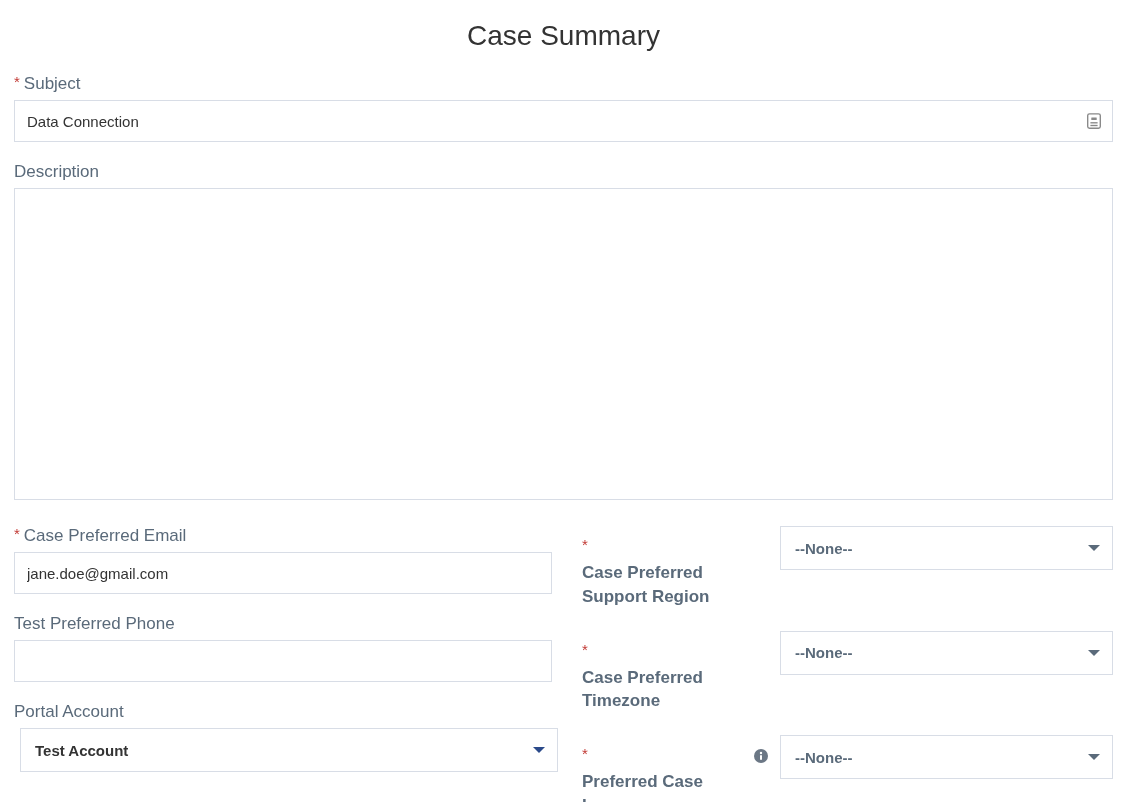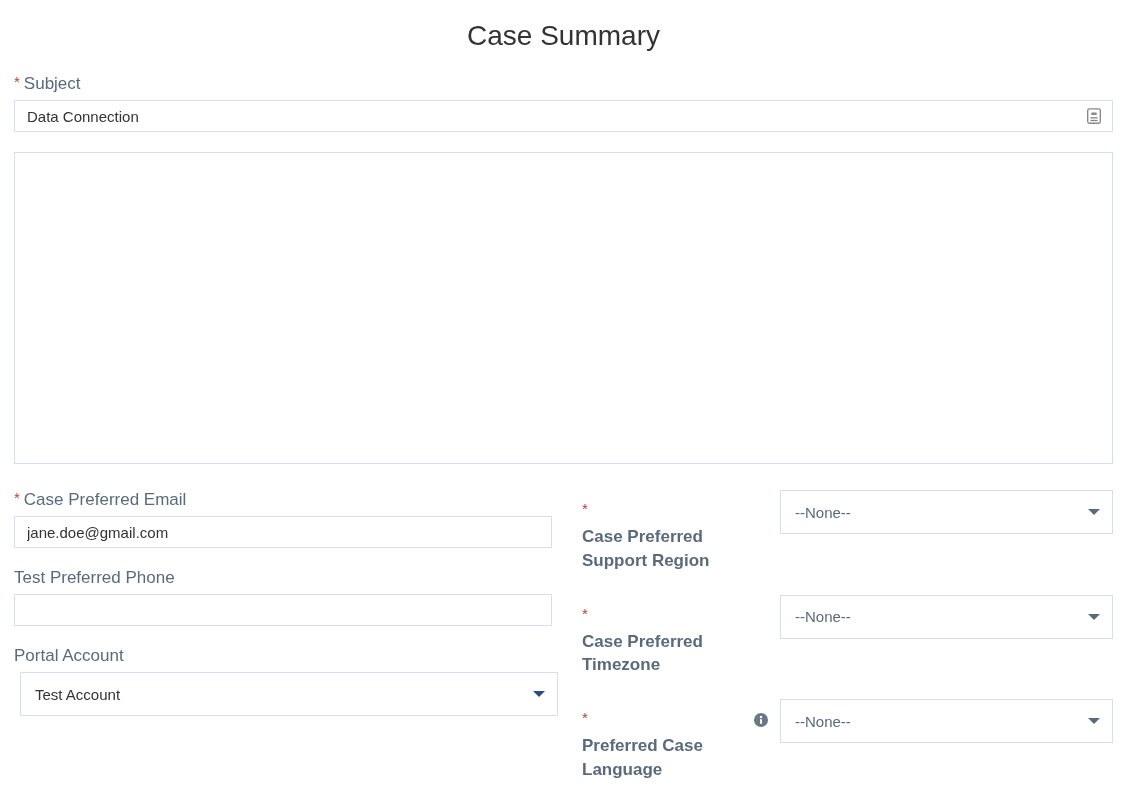--- a/index.html
+++ b/index.html
@@ -27,21 +27,21 @@
     gap: 4px;
   }
   .required-asterisk {
     color: #c23934;
     font-size: 15px;
     position: relative;
     top: -2px;
   }
   .text-input {
     width: 100%;
-    height: 32px;
+    height: 42px;
     border: 1px solid #d8dde6;
     padding: 12px 12px;
     font-size: 15px;
     color: #333;
     font-family: inherit;
     background: #fff;
   }
   .textarea-input {
     width: 100%;
     height: 312px;
@@ -120,20 +120,21 @@
     height: 44px;
     border: 1px solid #d8dde6;
     background: #fff;
     padding: 0 36px 0 14px;
     font-size: 15px;
     color: #5a6a7a;
     display: flex;
     align-items: center;
     cursor: pointer;
     position: relative;
+    font-weight: bold;
   }
   .select-caret {
     position: absolute;
     right: 12px;
     top: 50%;
     transform: translateY(-50%);
     width: 0; height: 0;
     border-left: 6px solid transparent;
     border-right: 6px solid transparent;
     border-top: 6px solid #5a6a7a;
@@ -163,20 +164,23 @@
         <rect x="3" y="2" width="14" height="16" rx="2"></rect>
         <rect x="7" y="6" width="6" height="3" rx="0.5" fill="#888" stroke="none"></rect>
         <line x1="6" y1="12" x2="14" y2="12"></line>
         <line x1="6" y1="15" x2="14" y2="15"></line>
       </svg>
     </span>
   </div>
 </div>
 
 <div class="field-block">
+  <div class="field-label">
+    <span>Description</span>
+  </div>
   <textarea class="textarea-input" style=""></textarea>
 </div>
 
 <div class="two-col">
 
   <div class="col-left">
 
     <div>
       <div class="field-label">
         <span class="required-asterisk">*</span>

